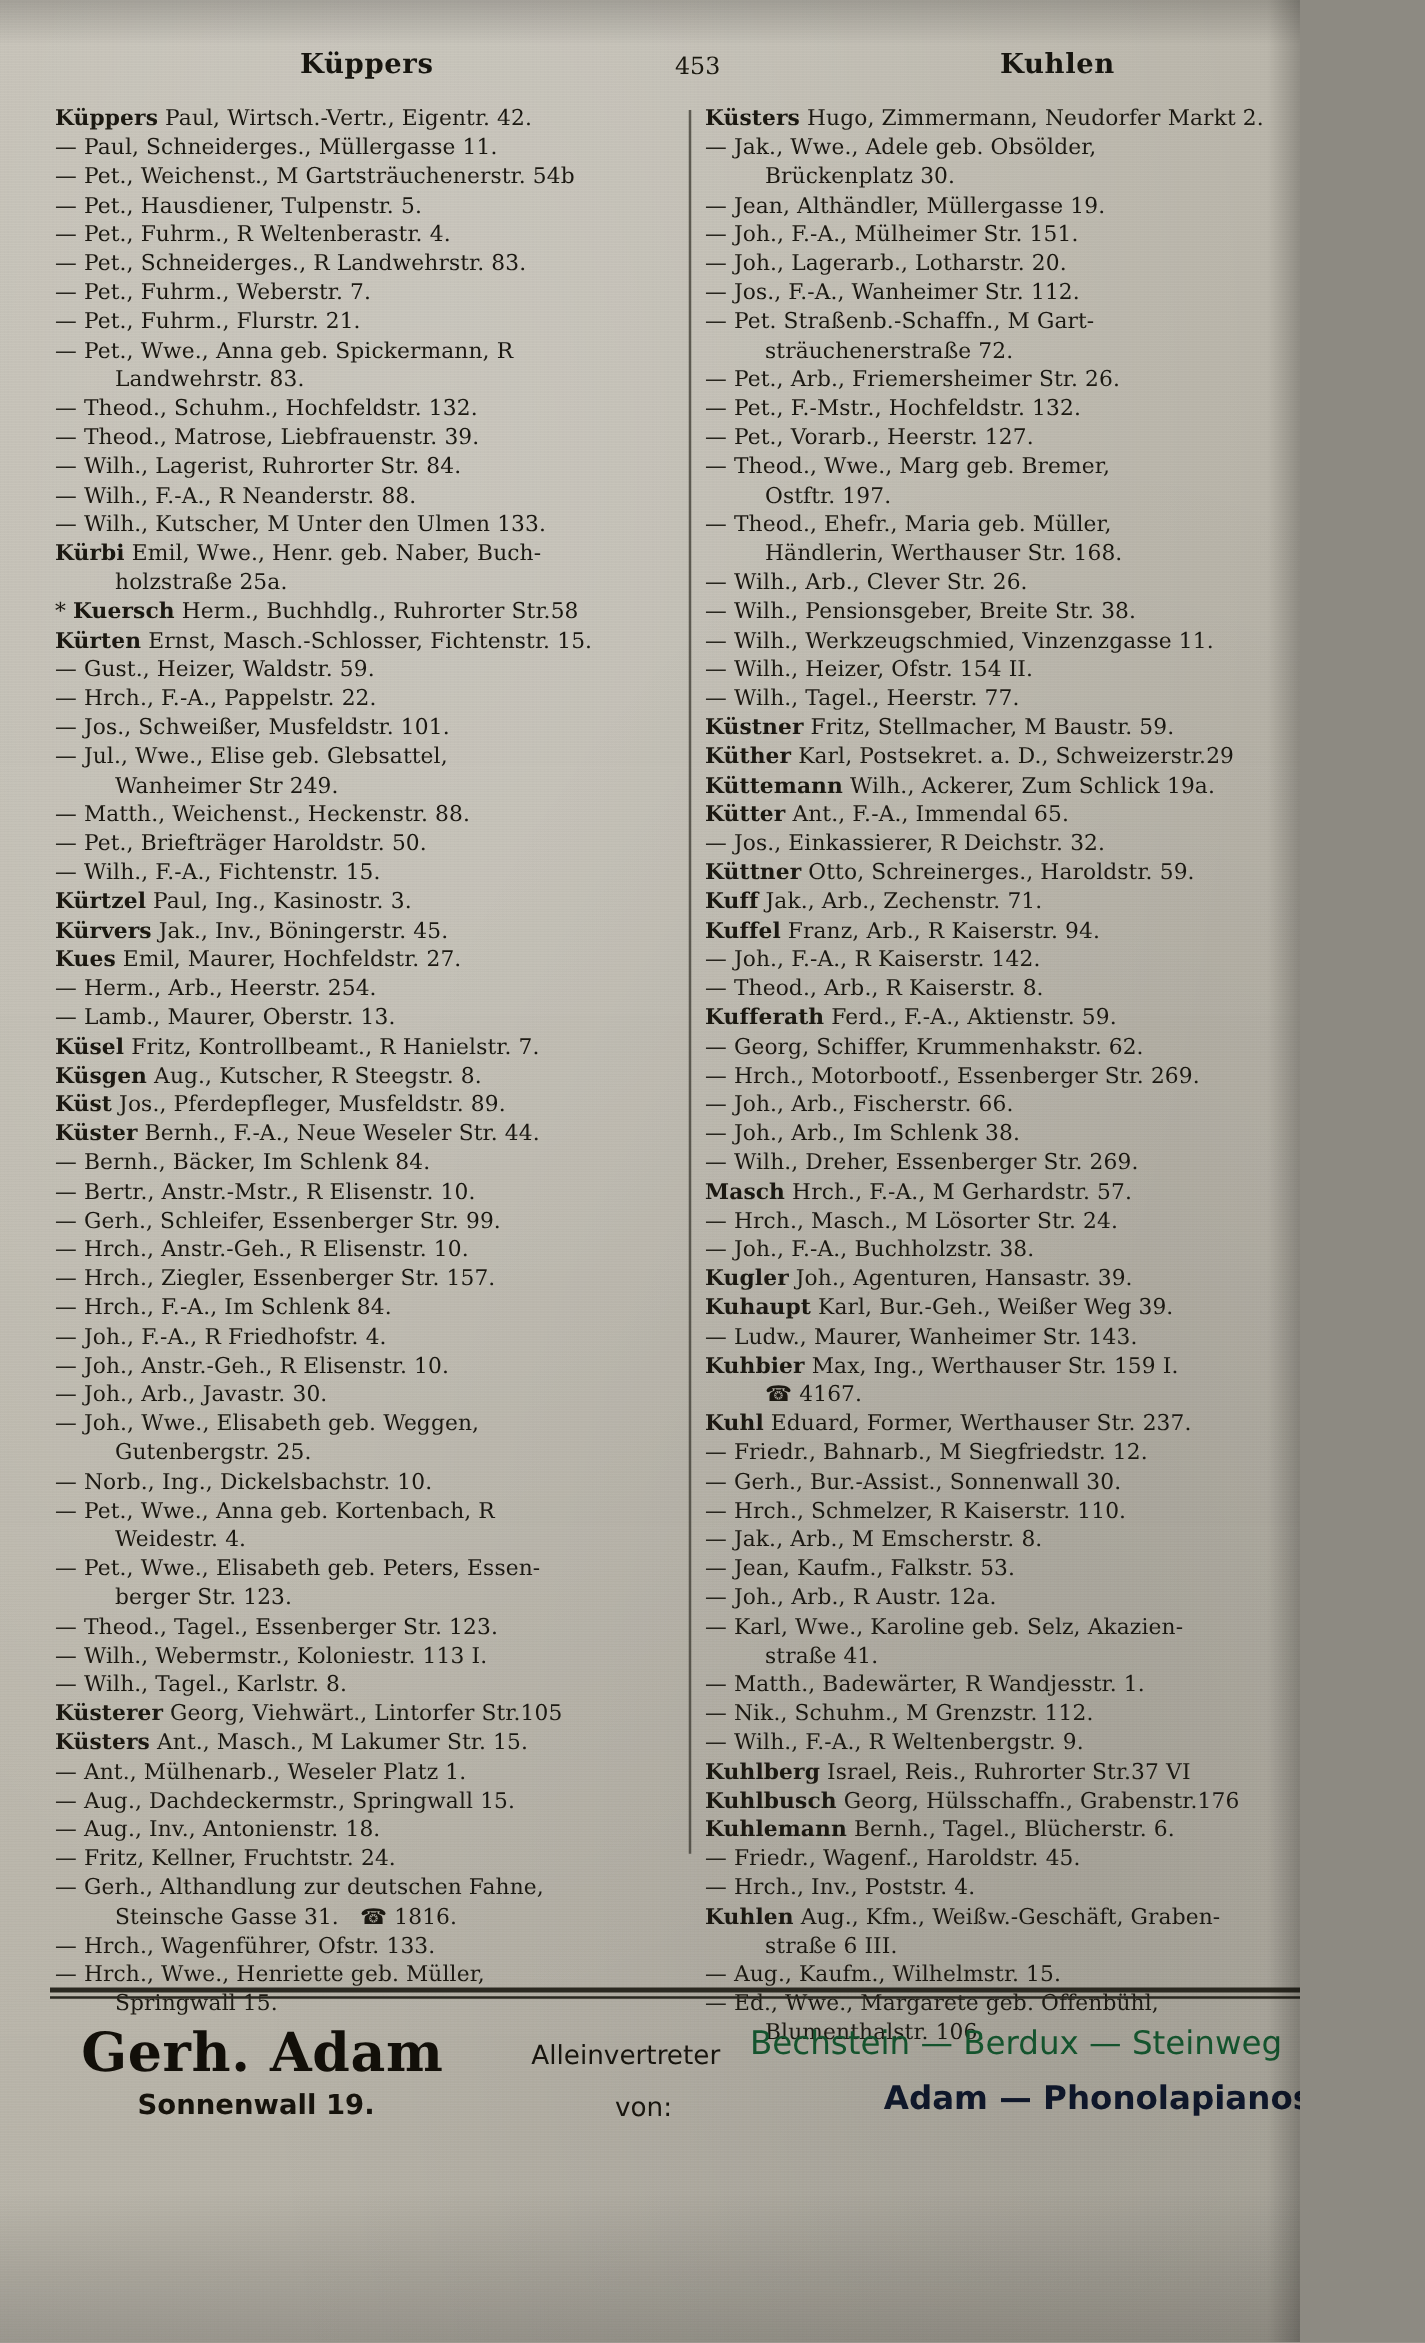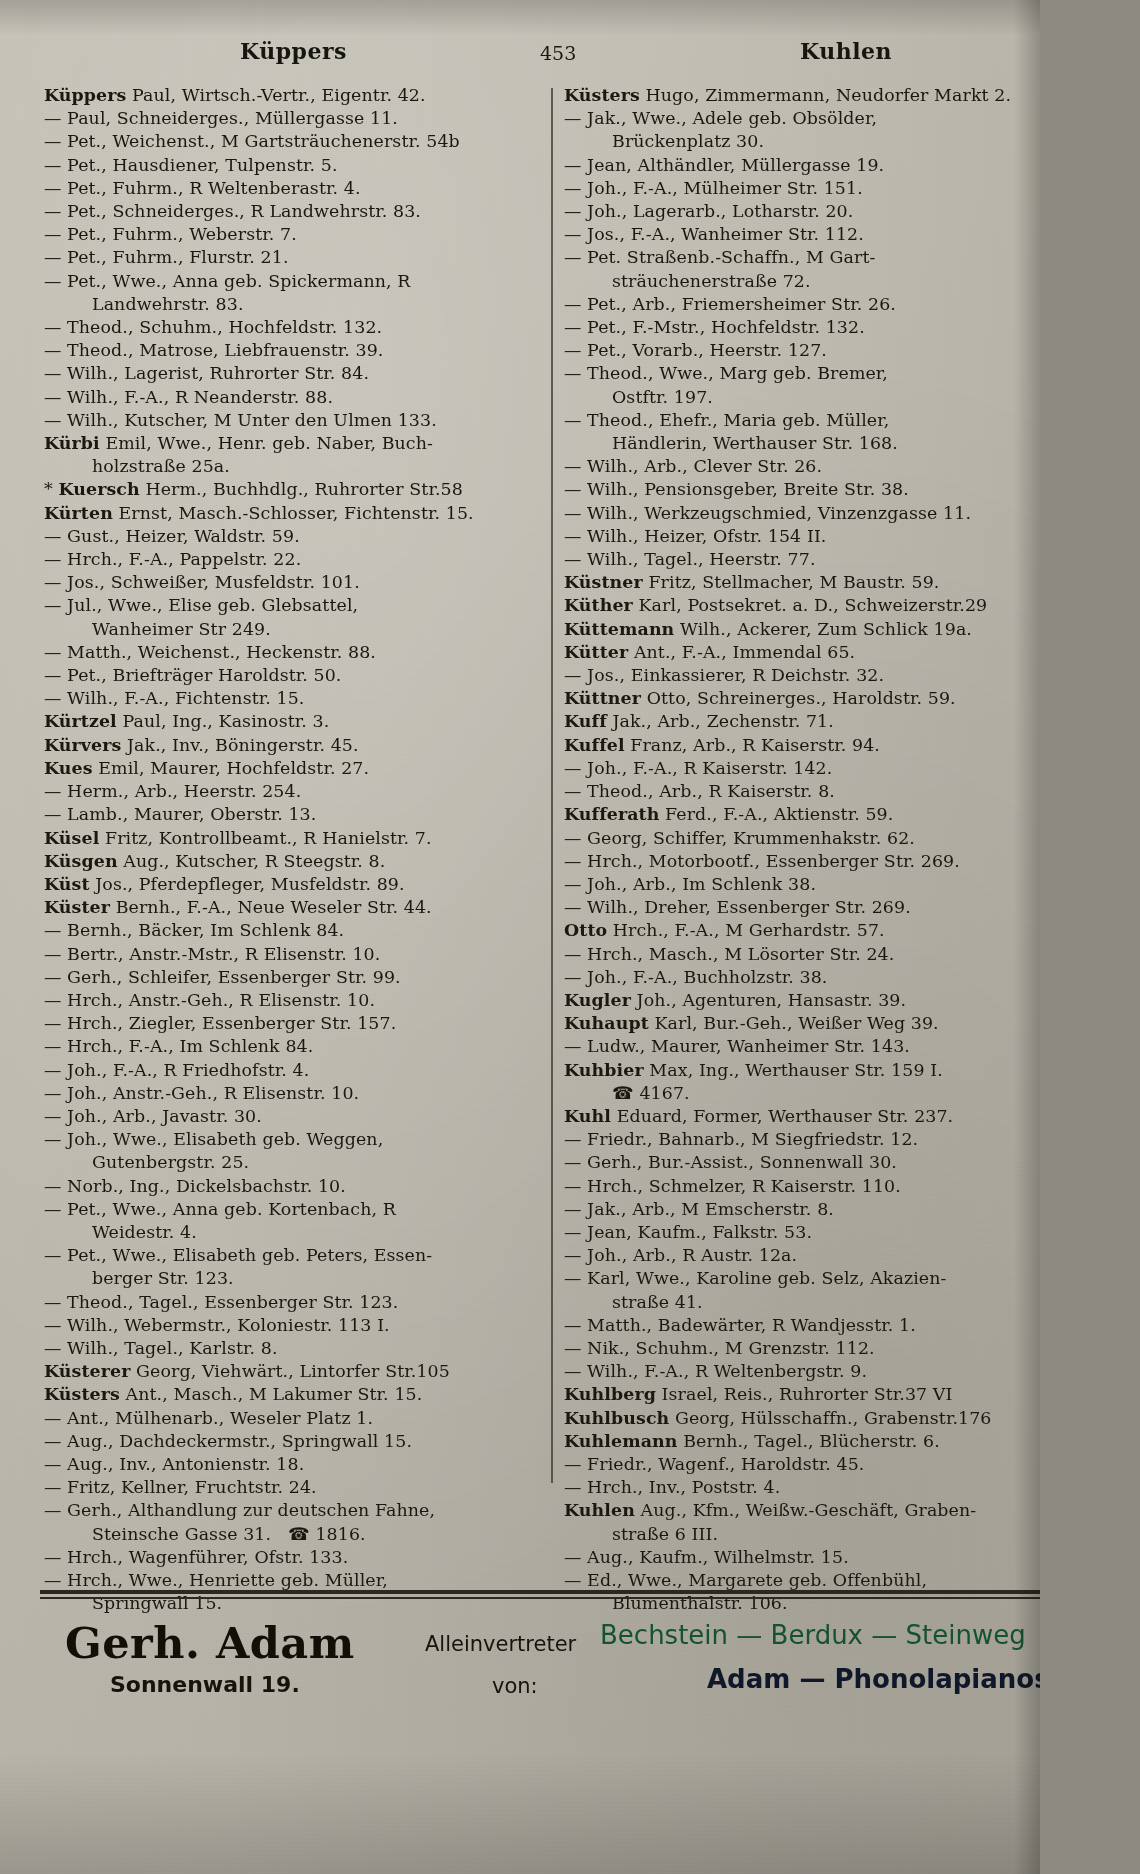--- a/index.html
+++ b/index.html
@@ -372,23 +372,24 @@
           <div class="entry"><b>Kütter</b> Ant., F.-A., Immendal 65.</div>
           <div class="entry">— Jos., Einkassierer, R Deichstr. 32.</div>
           <div class="entry"><b>Küttner</b> Otto, Schreinerges., Haroldstr. 59.</div>
           <div class="entry"><b>Kuff</b> Jak., Arb., Zechenstr. 71.</div>
           <div class="entry"><b>Kuffel</b> Franz, Arb., R Kaiserstr. 94.</div>
           <div class="entry">— Joh., F.-A., R Kaiserstr. 142.</div>
           <div class="entry">— Theod., Arb., R Kaiserstr. 8.</div>
           <div class="entry"><b>Kufferath</b> Ferd., F.-A., Aktienstr. 59.</div>
           <div class="entry">— Georg, Schiffer, Krummenhakstr. 62.</div>
           <div class="entry">— Hrch., Motorbootf., Essenberger Str. 269.</div>
+          <div class="entry">— Joh., Arb., Fischerstr. 66.</div>
           <div class="entry">— Joh., Arb., Im Schlenk 38.</div>
           <div class="entry">— Wilh., Dreher, Essenberger Str. 269.</div>
-          <div class="entry"><b>Otto</b> Hrch., F.-A., M Gerhardstr. 57.</div>
+          <div class="entry"><b>Masch</b> Hrch., F.-A., M Gerhardstr. 57.</div>
           <div class="entry">— Hrch., Masch., M Lösorter Str. 24.</div>
           <div class="entry">— Joh., F.-A., Buchholzstr. 38.</div>
           <div class="entry"><b>Kugler</b> Joh., Agenturen, Hansastr. 39.</div>
           <div class="entry"><b>Kuhaupt</b> Karl, Bur.-Geh., Weißer Weg 39.</div>
           <div class="entry">— Ludw., Maurer, Wanheimer Str. 143.</div>
           <div class="entry"><b>Kuhbier</b> Max, Ing., Werthauser Str. 159 I.</div>
           <div class="entry cont">☎ 4167.</div>
           <div class="entry"><b>Kuhl</b> Eduard, Former, Werthauser Str. 237.</div>
           <div class="entry">— Friedr., Bahnarb., M Siegfriedstr. 12.</div>
           <div class="entry">— Gerh., Bur.-Assist., Sonnenwall 30.</div>

